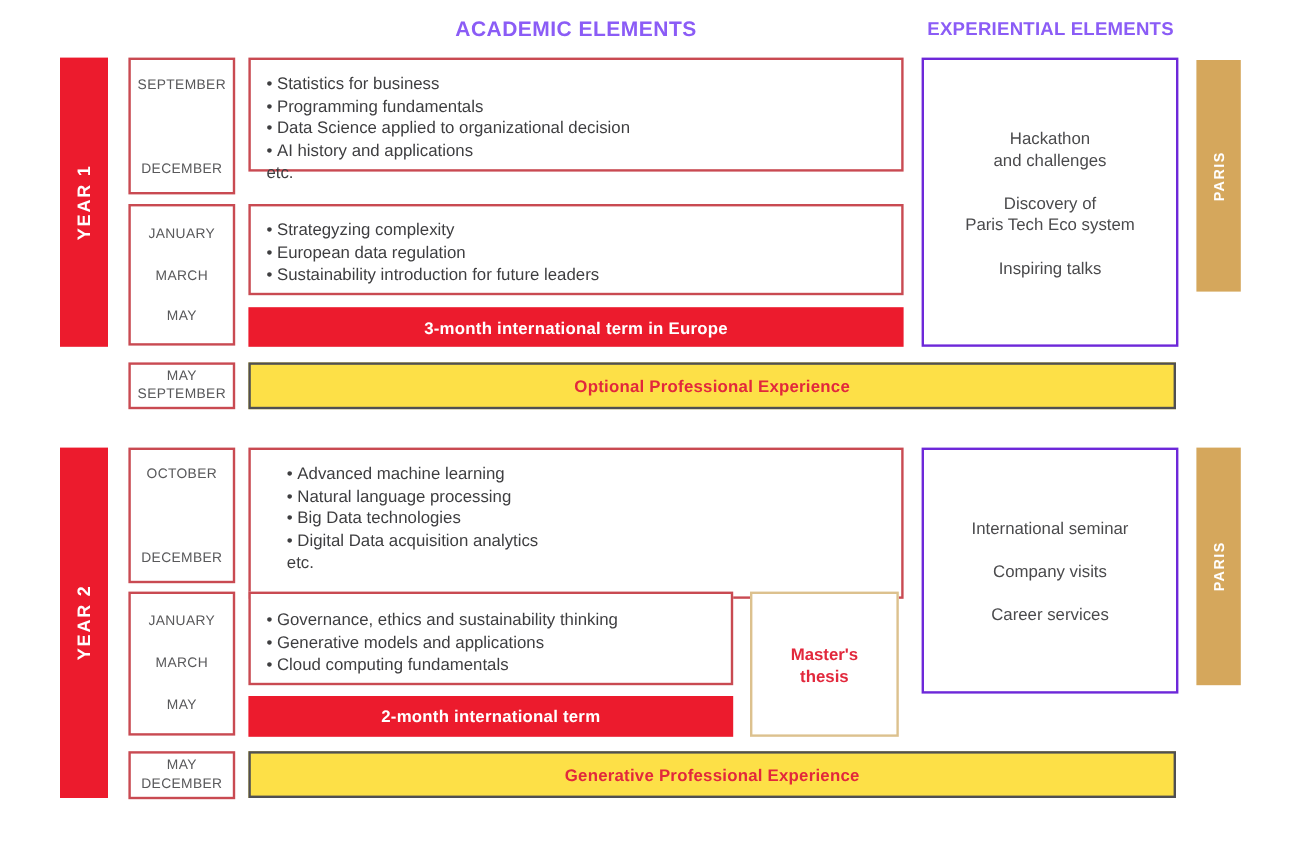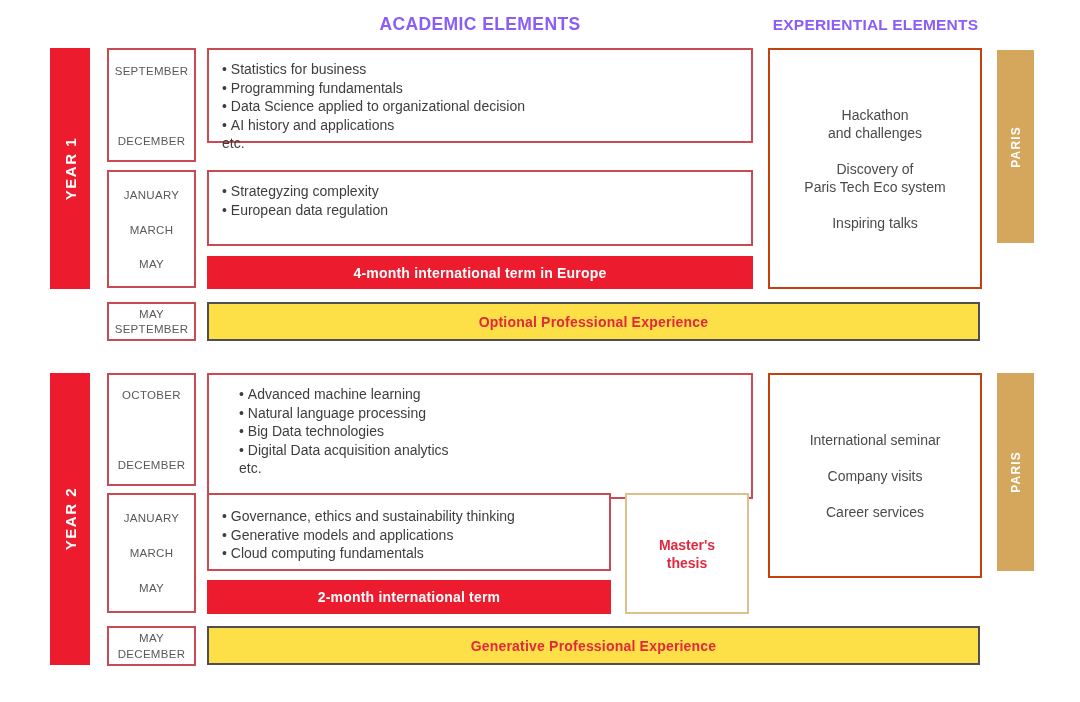--- a/index.html
+++ b/index.html
@@ -66,21 +66,21 @@
   .banner {
     background: #EC1B2D; color: #ffffff;
     display: flex; align-items: center; justify-content: center;
     font-size: 14px; font-weight: 600; letter-spacing: .2px;
   }
   .banner1 { left: 207px; top: 256px; width: 546px; height: 33px; }
   .banner2 { left: 207px; top: 580px; width: 404px; height: 34px; }
 
   
   .expbox {
-    border: 2px solid #c2410c; background: #fff;
+    border: 2px solid #6d28d9; background: #fff;
     display: flex; flex-direction: column; align-items: center; justify-content: center;
     text-align: center; font-size: 14px; color: #4A4A4C; line-height: 18px;
   }
   .exp1 { left: 768px; top: 48px;  width: 214px; height: 241px; }
   .exp2 { left: 768px; top: 373px; width: 214px; height: 205px; }
   .exp-item { margin: 9px 0; }
 
   
   .goldbar {
     background: #D5A75C;
@@ -135,23 +135,24 @@
 
   <div class="abs monthbox mb-between mb-s1">
     <span>JANUARY</span>
     <span>MARCH</span>
     <span>MAY</span>
   </div>
 
   <div class="abs acadbox a2">
     <div class="li">Strategyzing complexity</div>
     <div class="li">European data regulation</div>
-  </div>
-
-  <div class="abs banner banner1">4-month international term in Europe</div>
+    <div class="li">Sustainability introduction for future leaders</div>
+  </div>
+
+  <div class="abs banner banner1">3-month international term in Europe</div>
 
   <div class="abs expbox exp1">
     <div class="exp-item">
       <div>Hackathon</div>
       <div>and challenges</div>
     </div>
     <div class="exp-item">
       <div>Discovery of</div>
       <div>Paris Tech Eco system</div>
     </div>

